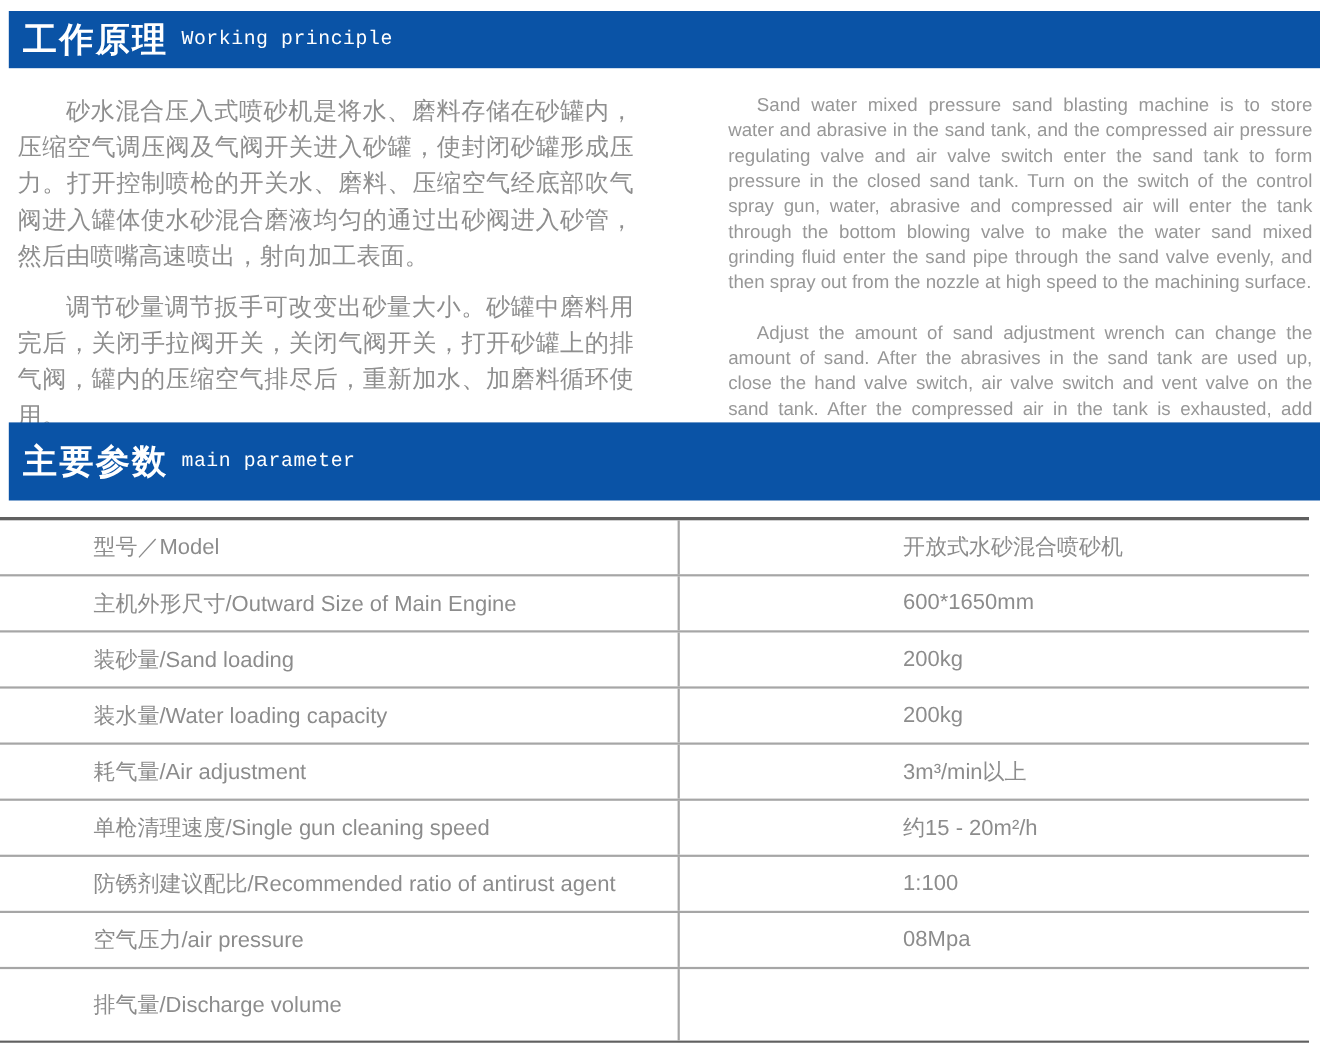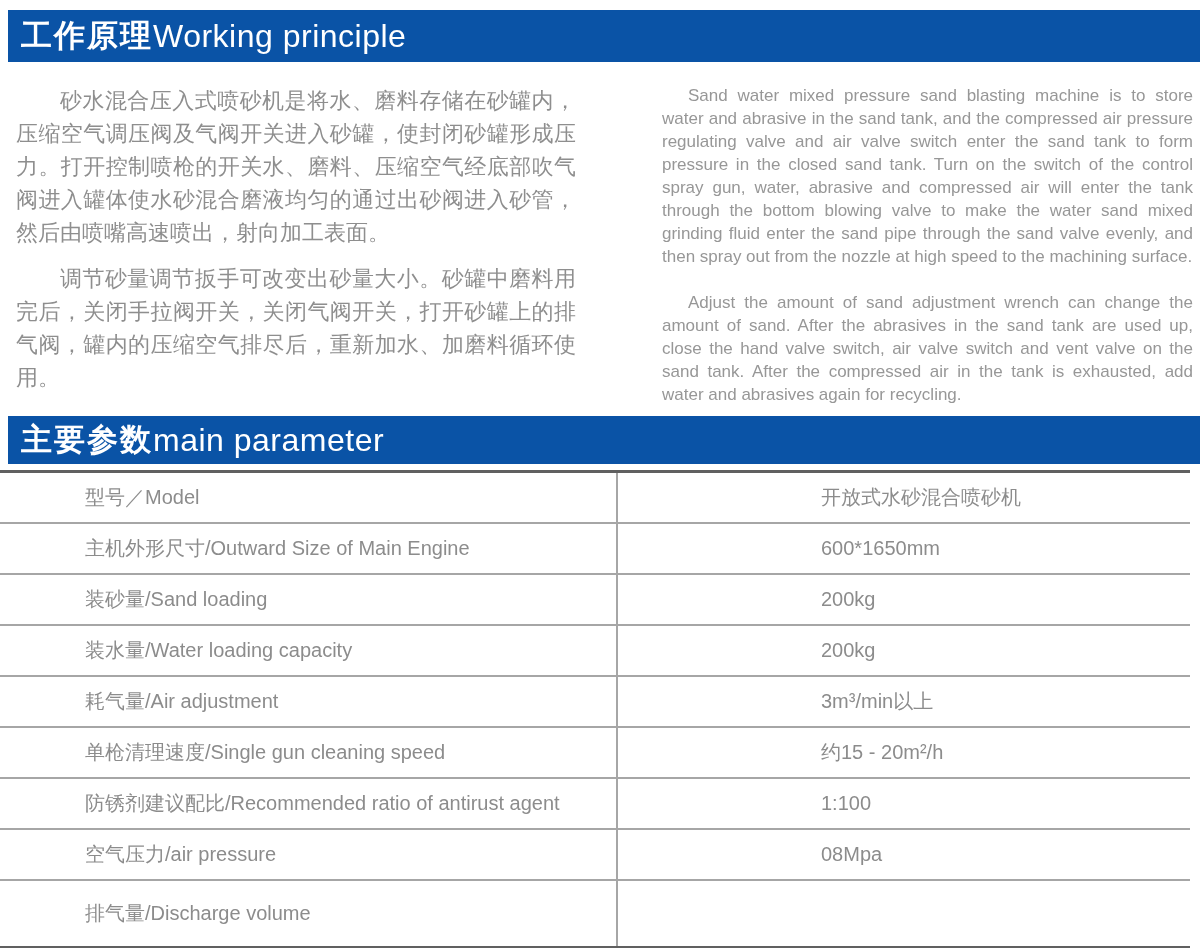--- a/index.html
+++ b/index.html
@@ -9,23 +9,23 @@
     position: relative; overflow: hidden;
     font-family: "Liberation Sans", sans-serif;
   }
   .bar {
     position: absolute; left: 8px; right: 0;
     background: #0a53a6; color: #ffffff;
     display: flex; align-items: center;
     padding-left: 13px;
   }
   #bar1 { top: 10px; height: 52px; }
-  #bar2 { top: 416px; height: 48px; }
+  #bar2 { top: 384px; height: 71px; }
   .bar .zh { font-size: 31px; font-weight: bold; letter-spacing: 2px; }
-  .bar .en { font-size: 32px; font-weight: normal; letter-spacing: 0.5px; }
+  .bar .en { font-size: 18px; font-weight: normal; margin-left: 12px; letter-spacing: 0.5px; font-family: Liberation Mono, monospace; }
   .cols {
     position: absolute; top: 84px; left: 16px; width: 1177px;
     display: flex;
   }
   .col-zh {
     width: 560px;
     color: #8e8e8e;
     font-size: 22px; line-height: 33px;
     text-align: justify;
   }

